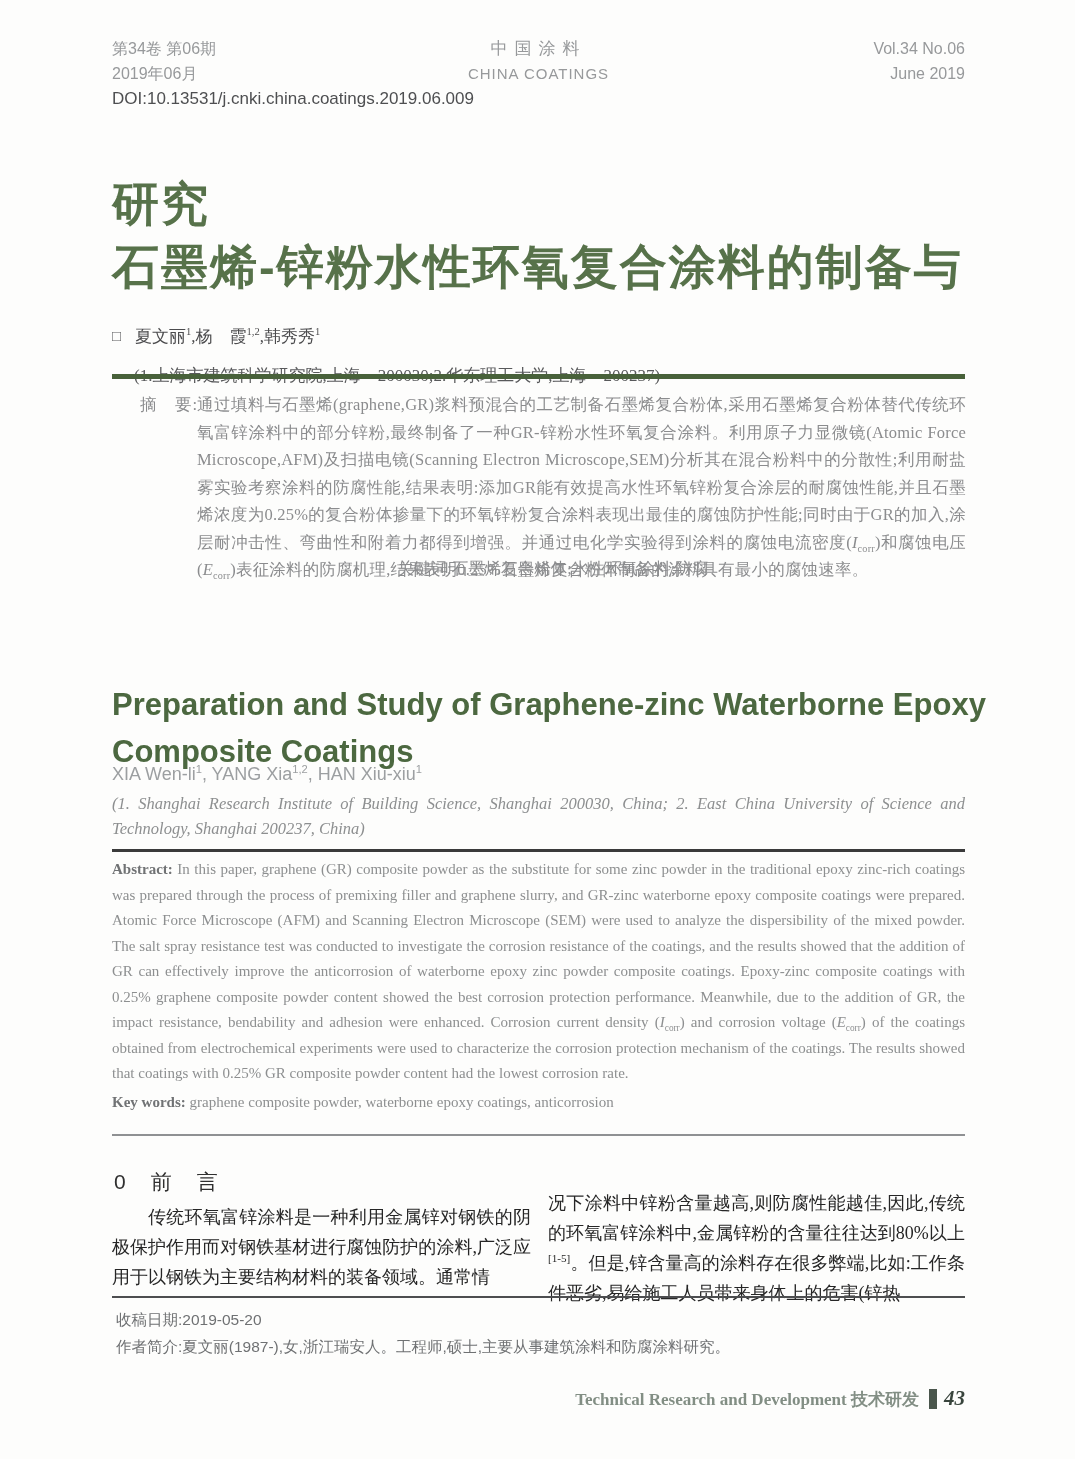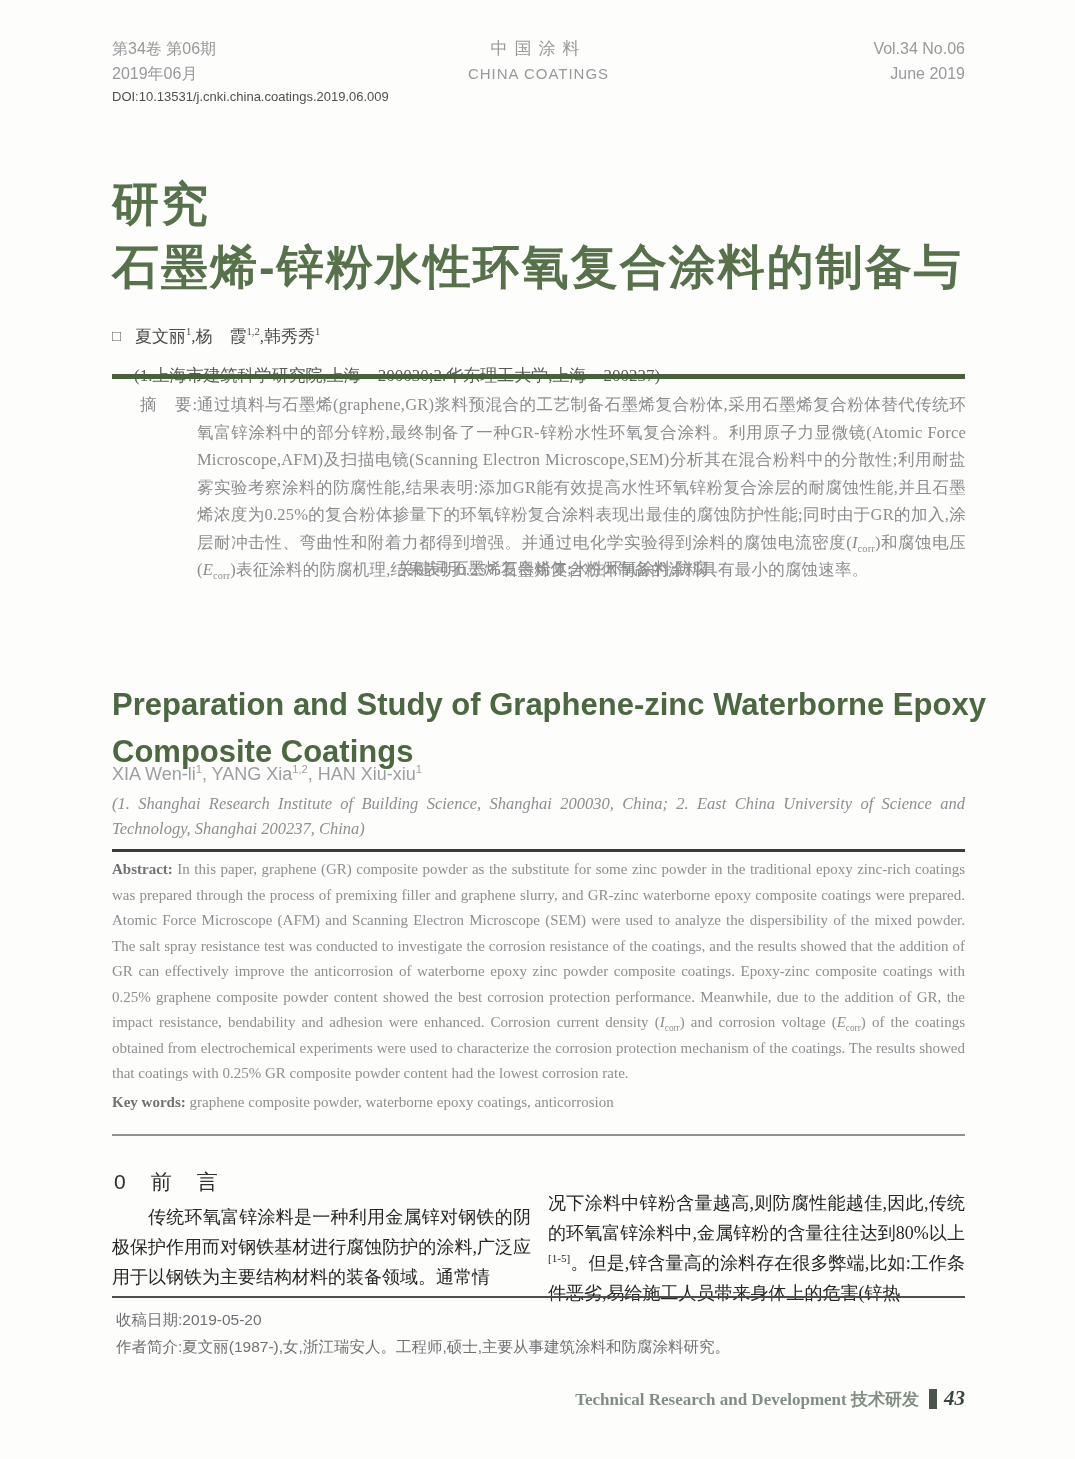--- a/index.html
+++ b/index.html
@@ -17,21 +17,21 @@
 
   
   .jheader{position:absolute;top:36px;left:112px;right:110px;height:56px;
     font-family:"Liberation Sans","DejaVu Sans",sans-serif;color:#97999b;font-size:16px;line-height:25px;}
   .jheader .left{position:absolute;left:0;top:0;text-align:left;}
   .jheader .center{position:absolute;left:0;right:0;top:0;text-align:center;}
   .jheader .center .cn{letter-spacing:7px;font-size:17px;}
   .jheader .center .en{letter-spacing:1px;font-size:15px;}
   .jheader .right{position:absolute;right:0;top:0;text-align:right;}
   .doi{position:absolute;top:89px;left:112px;
-    font-family:"Liberation Sans","DejaVu Sans",sans-serif;color:#4e4f51;font-size:13px;}
+    font-family:"Liberation Sans","DejaVu Sans",sans-serif;color:#4e4f51;font-size:17px;}
 
   
   .title-cn{position:absolute;top:172px;left:112px;width:880px;
     font-family:"Liberation Sans","DejaVu Sans",sans-serif;
     font-weight:bold;font-size:47px;line-height:63px;letter-spacing:2px;
     color:var(--accent-green,#57724a);}
   .authors-cn{position:absolute;top:325px;left:112px;width:853px;
     color:#4b4b4d;font-size:17px;}
   .authors-cn .marker{display:inline-block;margin-right:14px;color:#5a5b5d;font-size:15px;transform:translateY(-1px);}
   .affil-cn{position:absolute;top:364px;left:134px;width:831px;color:#58595b;font-size:17px;}

